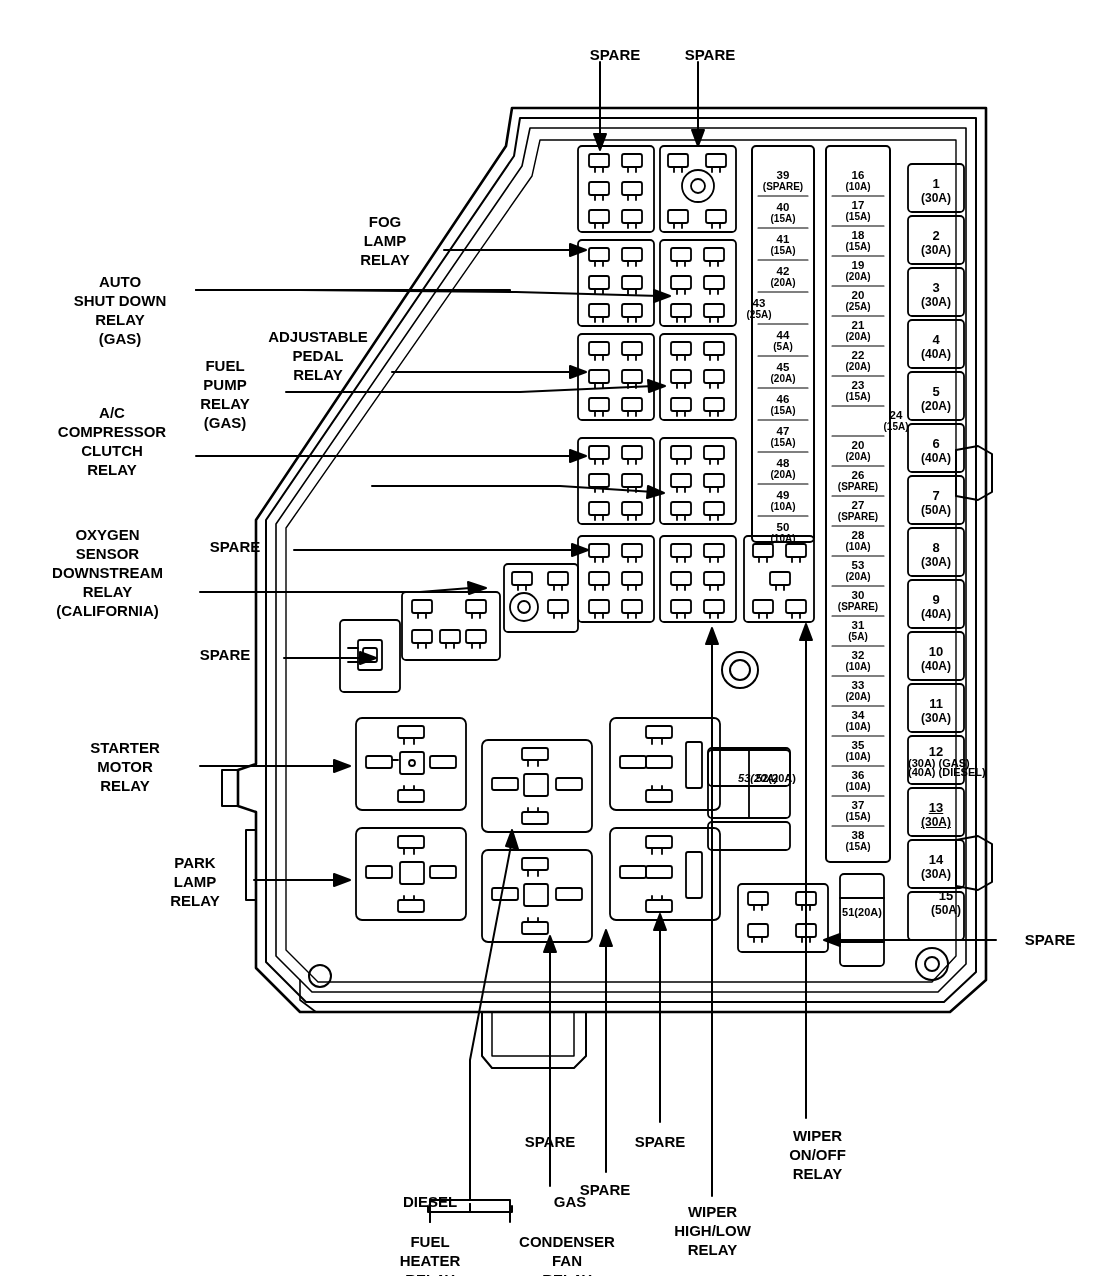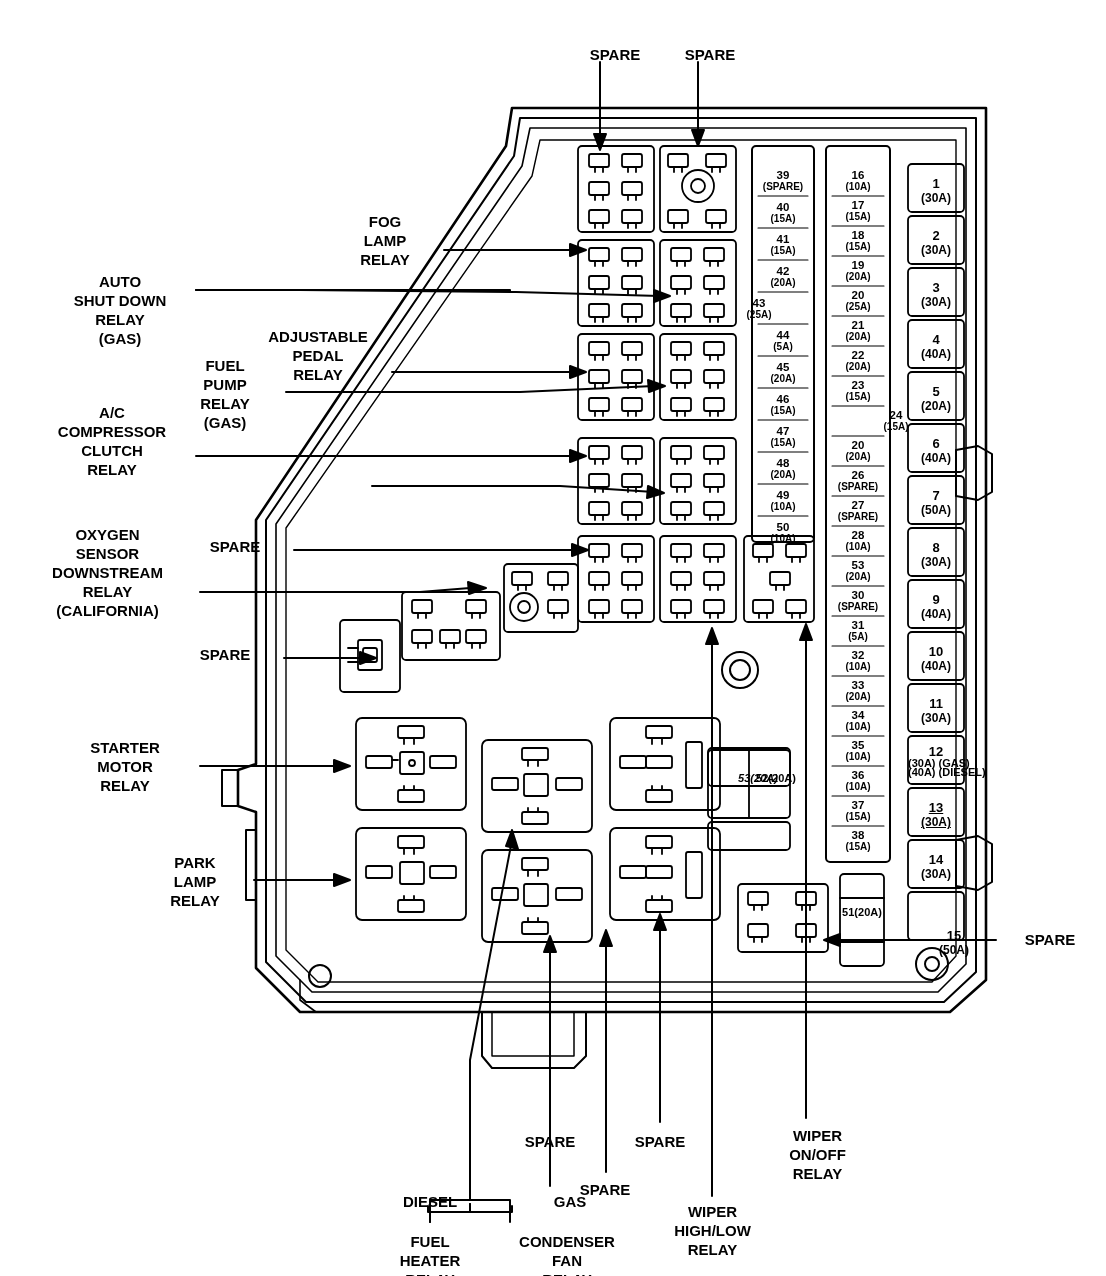--- a/index.html
+++ b/index.html
@@ -582,21 +582,21 @@
     <div class="big-cell" style="left:908px; top:436px; width:56px;"><span class="num">6</span><span class="amp">(40A)</span></div>
     <div class="big-cell" style="left:908px; top:488px; width:56px;"><span class="num">7</span><span class="amp">(50A)</span></div>
     <div class="big-cell" style="left:908px; top:540px; width:56px;"><span class="num">8</span><span class="amp">(30A)</span></div>
     <div class="big-cell" style="left:908px; top:592px; width:56px;"><span class="num">9</span><span class="amp">(40A)</span></div>
     <div class="big-cell" style="left:908px; top:644px; width:56px;"><span class="num">10</span><span class="amp">(40A)</span></div>
     <div class="big-cell" style="left:908px; top:696px; width:56px;"><span class="num">11</span><span class="amp">(30A)</span></div>
     <div class="big-cell tiny" style="left:908px; top:744px; width:56px;"><span class="num">12</span><span class="amp">(30A) (GAS)
 (40A) (DIESEL)</span></div>
     <div class="big-cell" style="left:908px; top:800px; width:56px;text-decoration:underline;"><span class="num">13</span><span class="amp">(30A)</span></div>
     <div class="big-cell" style="left:908px; top:852px; width:56px;"><span class="num">14</span><span class="amp">(30A)</span></div>
-    <div class="big-cell" style="left:908px; top:928px; width:76px;padding-left:8px;"><span class="num">15</span><span class="amp">(50A)</span></div>
+    <div class="big-cell" style="left:908px; top:888px; width:76px;"><span class="num">15</span><span class="amp">(50A)</span></div>
   </div>
 
   <div>
     <div class="mini-cell" style="left:737px; top:772px; width:42px;font-style:italic;"><span class="num">53</span><span class="amp">(20A)</span></div>
     <div class="mini-cell" style="left:749px; top:772px; width:54px;"><span class="num">52</span><span class="amp">(20A)</span></div>
   </div>
 
   <div class="mini-cell" style="left:840px; top:906px; width:44px;"><span class="num">51</span><span class="amp">(20A)</span></div>
 
 </div>

